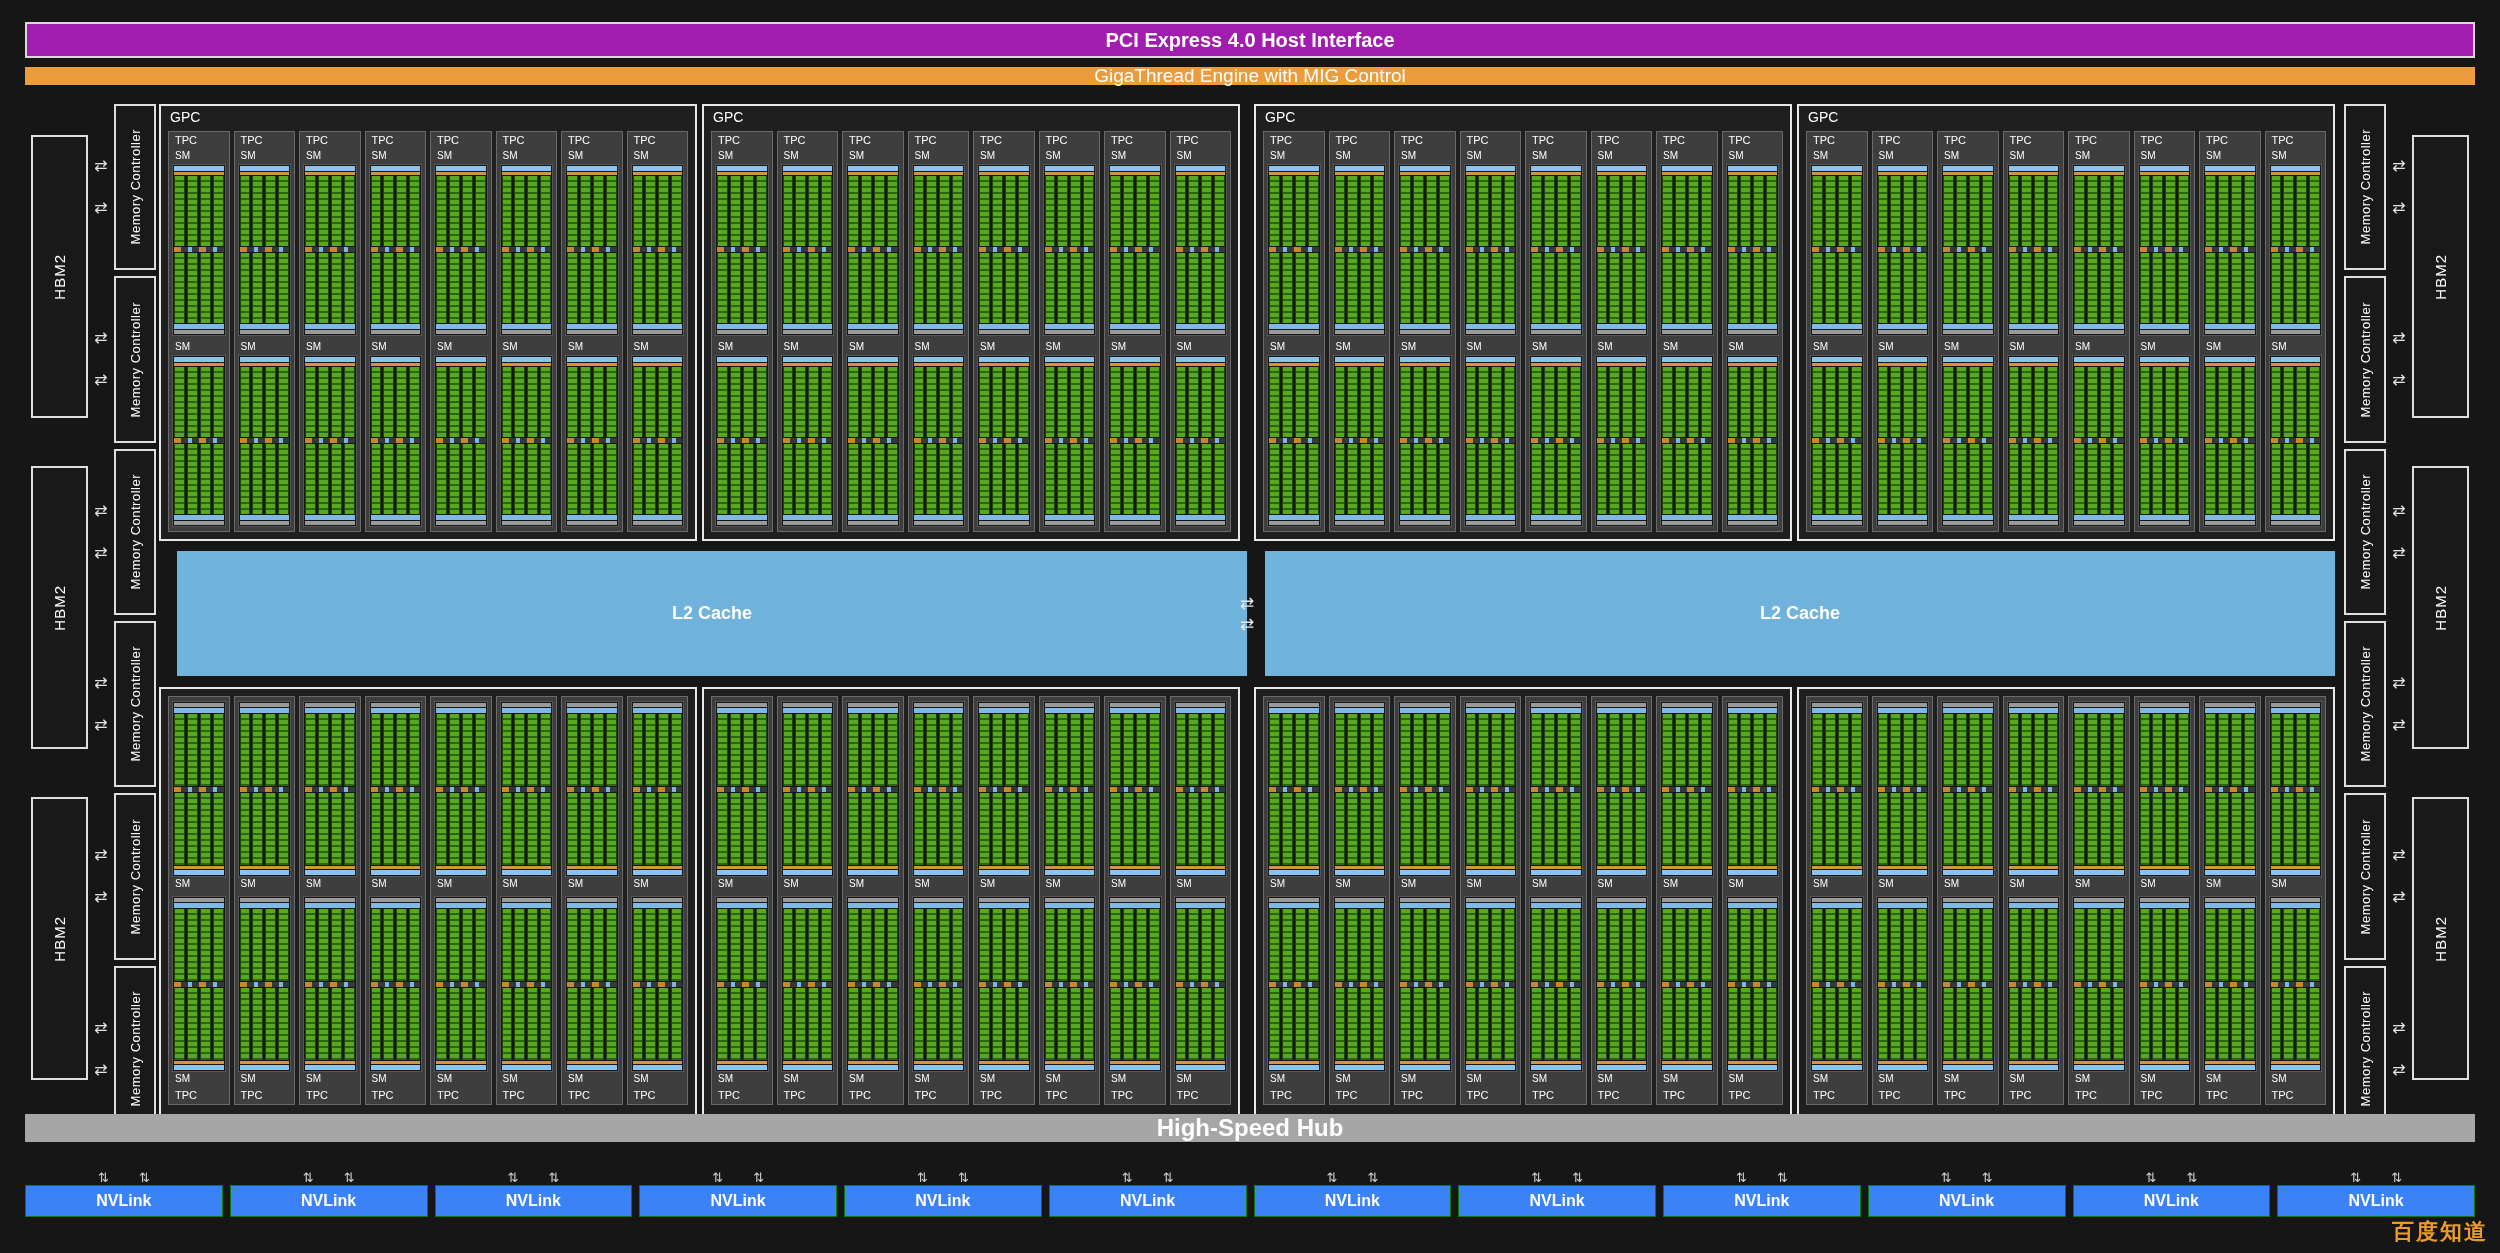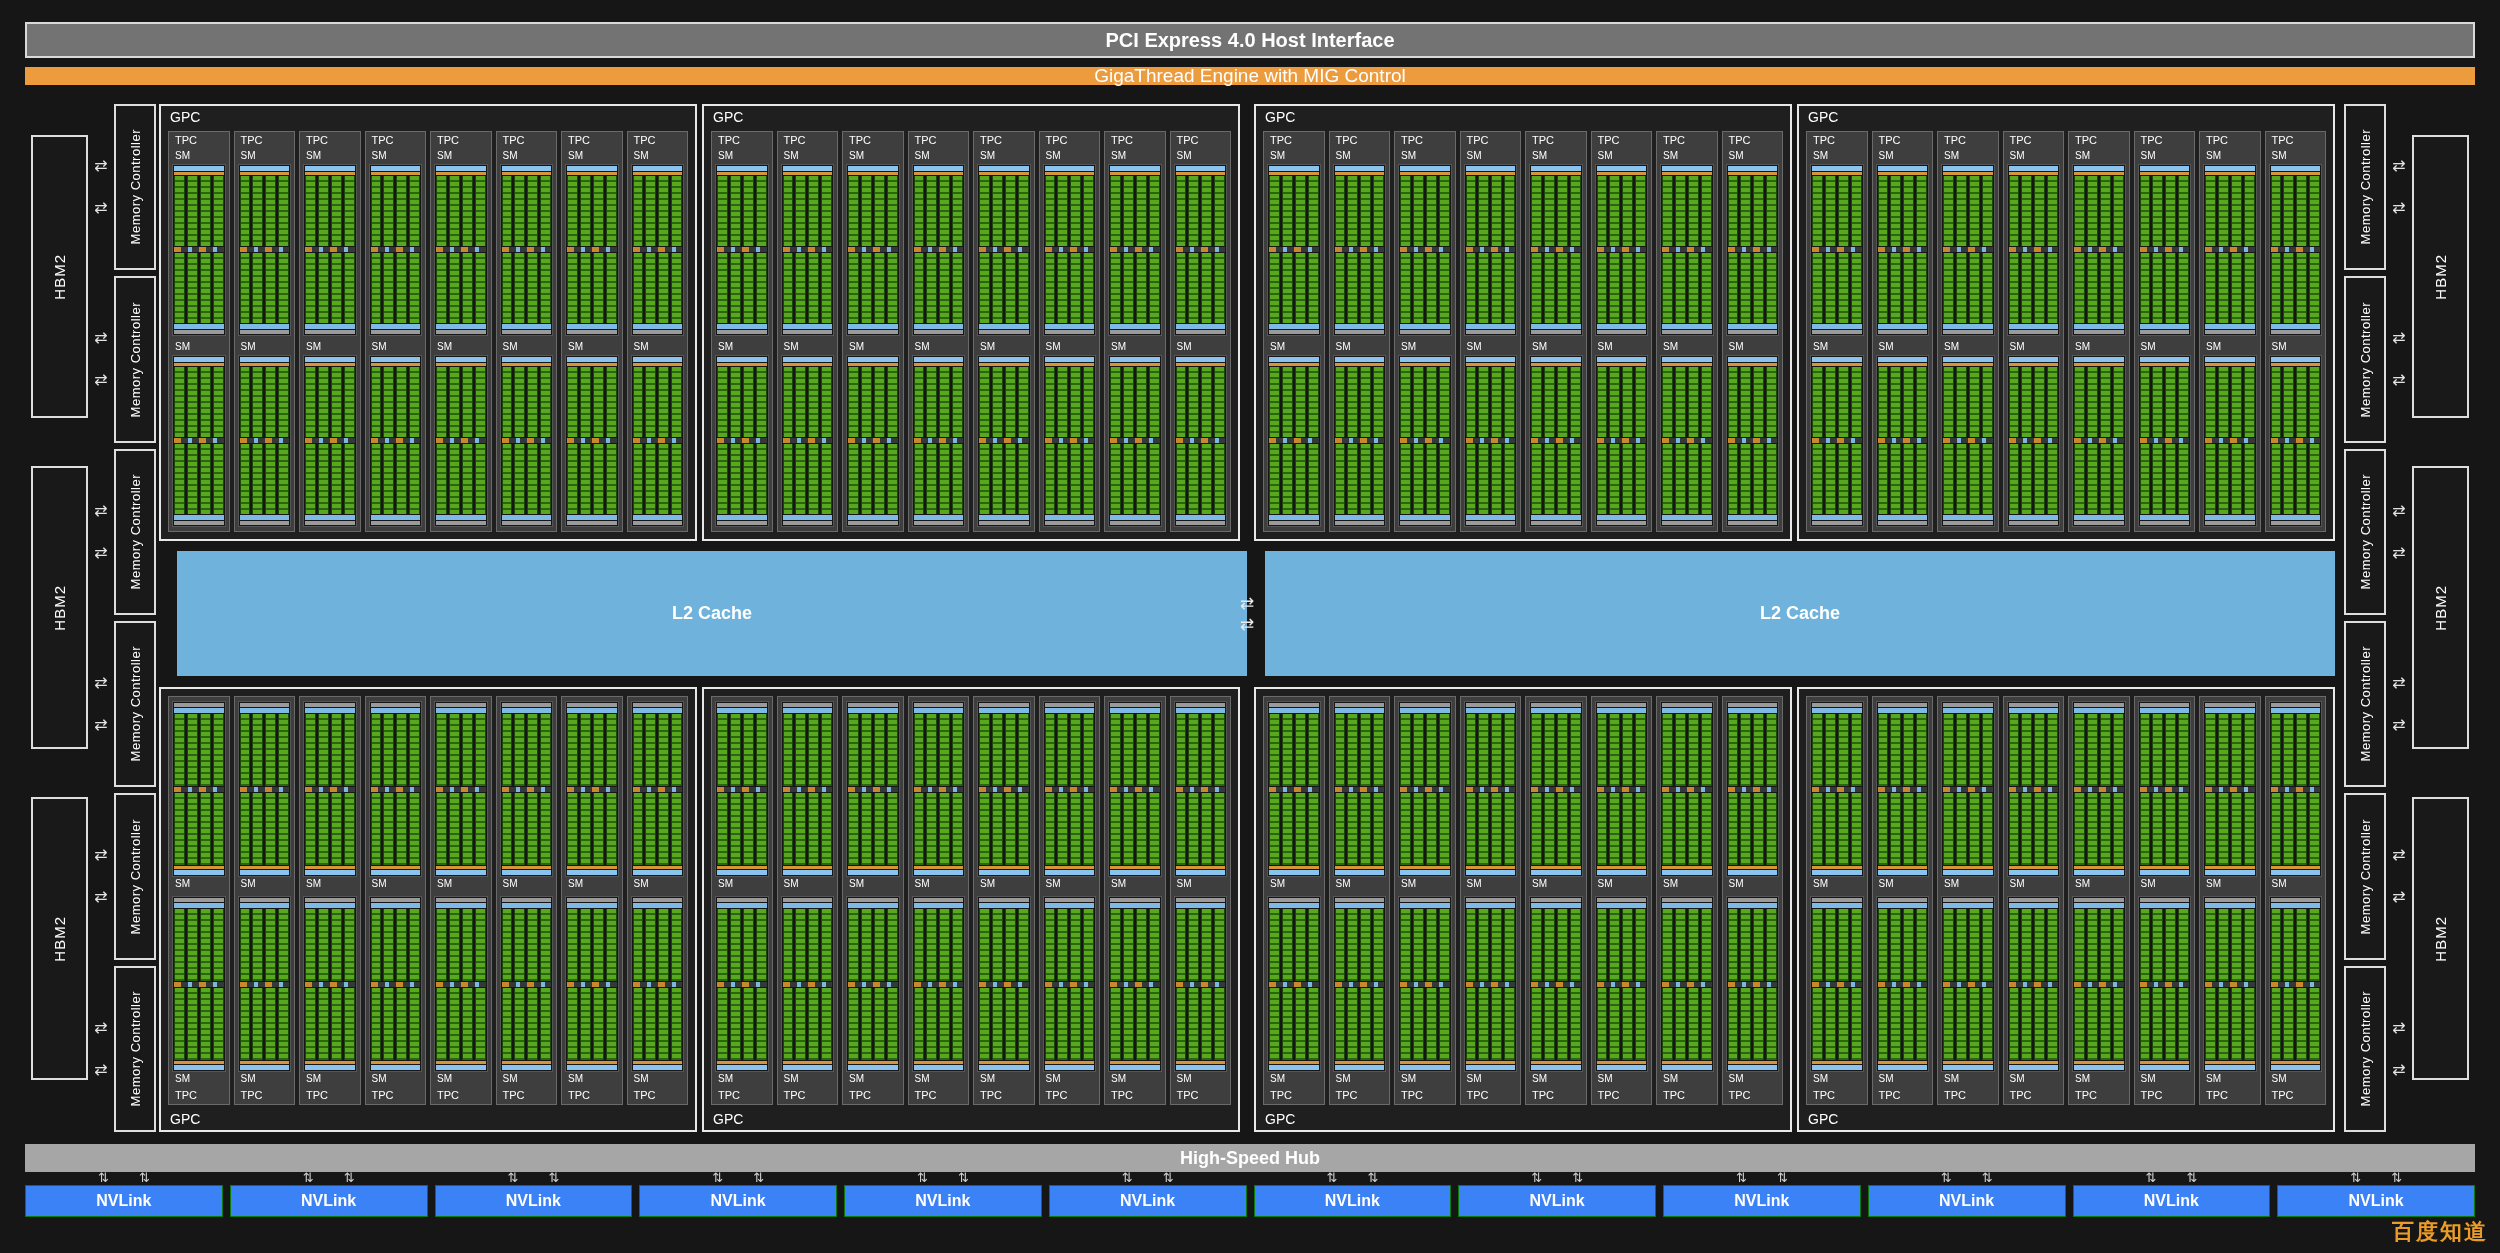--- a/index.html
+++ b/index.html
@@ -3,23 +3,23 @@
 <meta charset="utf-8">
 <style>
   * { box-sizing: border-box; margin: 0; padding: 0; }
   html, body { background: #0b0b0b; }
   body { font-family: "Liberation Sans", sans-serif; }
 
   .canvas { position: relative; width: 2500px; height: 1253px; background: #161616; overflow: hidden; }
 
   
   .bar { position: absolute; left: 25px; width: 2450px; display: flex; align-items: center; justify-content: center; color: #fff; }
-  .pci-bar { top: 22px; height: 36px; background: #737373; border: 2px solid #d9d9d9; font-size: 20px; font-weight: bold; }
+  .pci-bar { top: 22px; height: 36px; background: #a21caf; border: 2px solid #d9d9d9; font-size: 20px; font-weight: bold; }
   .giga-bar { top: 67px; height: 18px; background: #EC9B3D; font-size: 19px; font-weight: normal; }
-  .hub-bar { top: 1144px; height: 28px; background: #A6A6A6; font-size: 18px; font-weight: bold; }
+  .hub-bar { top: 1114px; height: 28px; background: #A6A6A6; font-size: 24px; font-weight: bold; }
 
   
   .hbm-col { position: absolute; top: 104px; width: 57px; height: 1028px; display: flex; flex-direction: column; gap: 48px; padding-top: 31px; }
   #hbm-left { left: 31px; }
   #hbm-right { left: 2412px; }
   .hbm-block { height: 283px; background: #191919; border: 2px solid #dedede; display: flex; align-items: center; justify-content: center; }
 
   
   .arrow-col { position: absolute; top: 104px; width: 26px; height: 1028px; display: flex; flex-direction: column; gap: 6px; }
   #arrows-left { left: 88px; }

